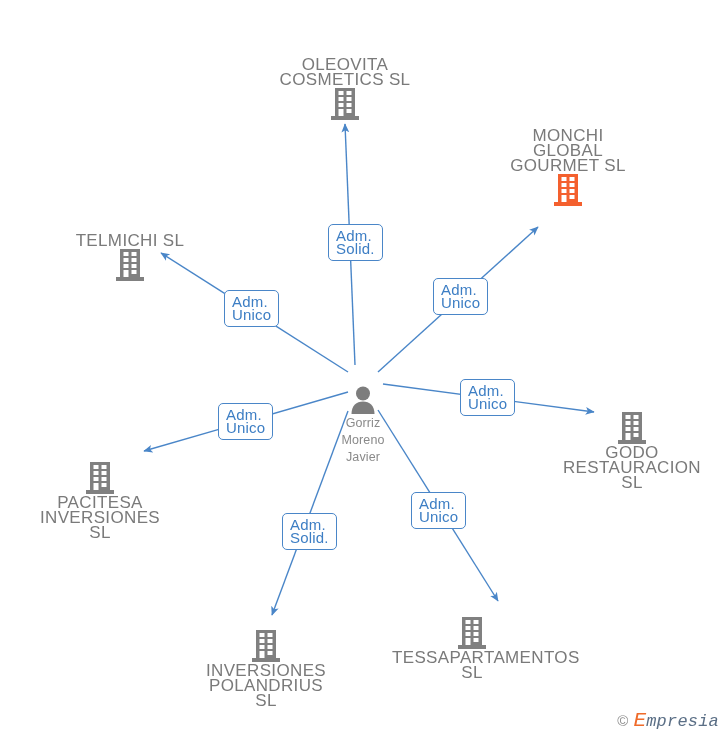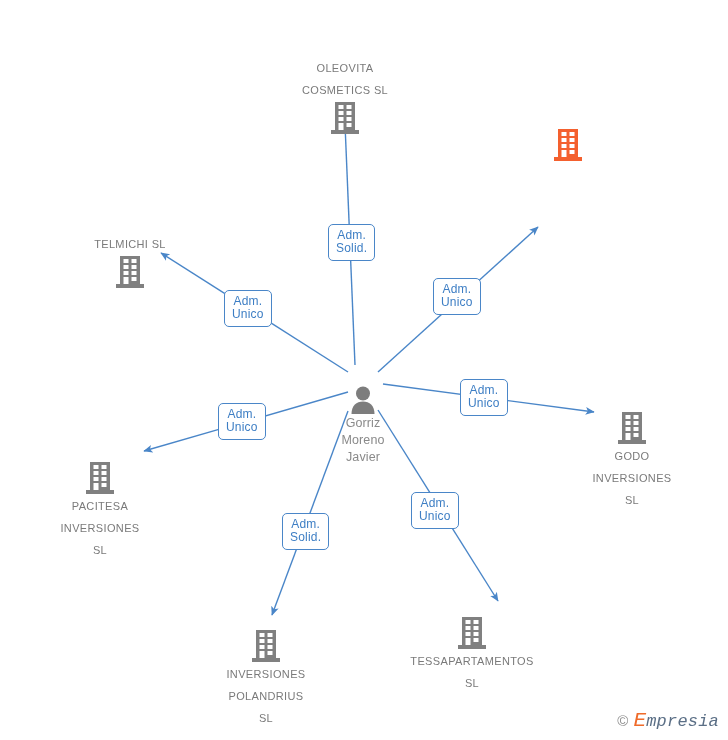--- a/index.html
+++ b/index.html
@@ -24,22 +24,22 @@
     width: 728px;
     height: 740px;
   }
   .node {
     position: absolute;
     width: 160px;
     margin-left: -80px;
     text-align: center;
   }
   .node-label {
-    font-size: 11px;
-    line-height: 22px;
+    font-size: 17px;
+    line-height: 15px;
     color: #7a7a7a;
     letter-spacing: 0.35px;
     white-space: pre-line;
   }
   .node-label.person {
     letter-spacing: 0.1px;
     font-size: 12.5px;
     line-height: 17px;
     color: #8a8a8a;
   }
@@ -49,24 +49,24 @@
   }
   .node.below .node-icon { margin-top: 3px; }
   .node.above .node-icon { margin-bottom: 2px; }
   .edge-label {
     position: absolute;
     box-sizing: border-box;
     border: 1.4px solid #4a86c8;
     border-radius: 5px;
     background: #ffffff;
     color: #3d7ec4;
-    font-size: 12px;
+    font-size: 15px;
     line-height: 13px;
     padding: 4px 7px 5px 7px;
-    text-align: center;
+    text-align: left;
     white-space: pre-line;
     letter-spacing: 0.2px;
   }
   #watermark {
     position: absolute;
     right: 9px;
     bottom: 8px;
     display: flex;
     align-items: center;
     gap: 5px;
@@ -123,20 +123,23 @@
             <rect x="8.5" y="16" width="5" height="4"></rect>
             <rect x="16.5" y="4" width="5" height="4"></rect>
             <rect x="16.5" y="10" width="5" height="4"></rect>
             <rect x="16.5" y="16" width="5" height="4"></rect>
             <rect x="16.5" y="22" width="5" height="4"></rect>
             <rect x="8.5" y="22" width="5" height="7"></rect>
           </g>
         </svg>
       </div>
       <div class="node above" style="left: 568px; top: 128px;">
+        <div class="node-label" style="color: rgb(122, 122, 122);">MONCHI
+GLOBAL
+GOURMET  SL</div>
         <svg width="30" height="34" viewBox="0 0 30 34" class="node-icon">
           <g fill="#f4602e">
             <rect x="5" y="1" width="20" height="28"></rect>
             <rect x="1" y="29" width="28" height="4"></rect>
           </g>
           <g fill="#ffffff">
             <rect x="8.5" y="4" width="5" height="4"></rect>
             <rect x="8.5" y="10" width="5" height="4"></rect>
             <rect x="8.5" y="16" width="5" height="4"></rect>
             <rect x="16.5" y="4" width="5" height="4"></rect>
@@ -177,21 +180,21 @@
             <rect x="8.5" y="10" width="5" height="4"></rect>
             <rect x="8.5" y="16" width="5" height="4"></rect>
             <rect x="16.5" y="4" width="5" height="4"></rect>
             <rect x="16.5" y="10" width="5" height="4"></rect>
             <rect x="16.5" y="16" width="5" height="4"></rect>
             <rect x="16.5" y="22" width="5" height="4"></rect>
             <rect x="8.5" y="22" width="5" height="7"></rect>
           </g>
         </svg>
         <div class="node-label">GODO
-INVERSIONES
+RESTAURACION
 SL</div>
       </div>
       <div class="node below" style="left: 100px; top: 458px;">
         <svg width="30" height="34" viewBox="0 0 30 34" class="node-icon">
           <g fill="#808080">
             <rect x="5" y="1" width="20" height="28"></rect>
             <rect x="1" y="29" width="28" height="4"></rect>
           </g>
           <g fill="#ffffff">
             <rect x="8.5" y="4" width="5" height="4"></rect>

